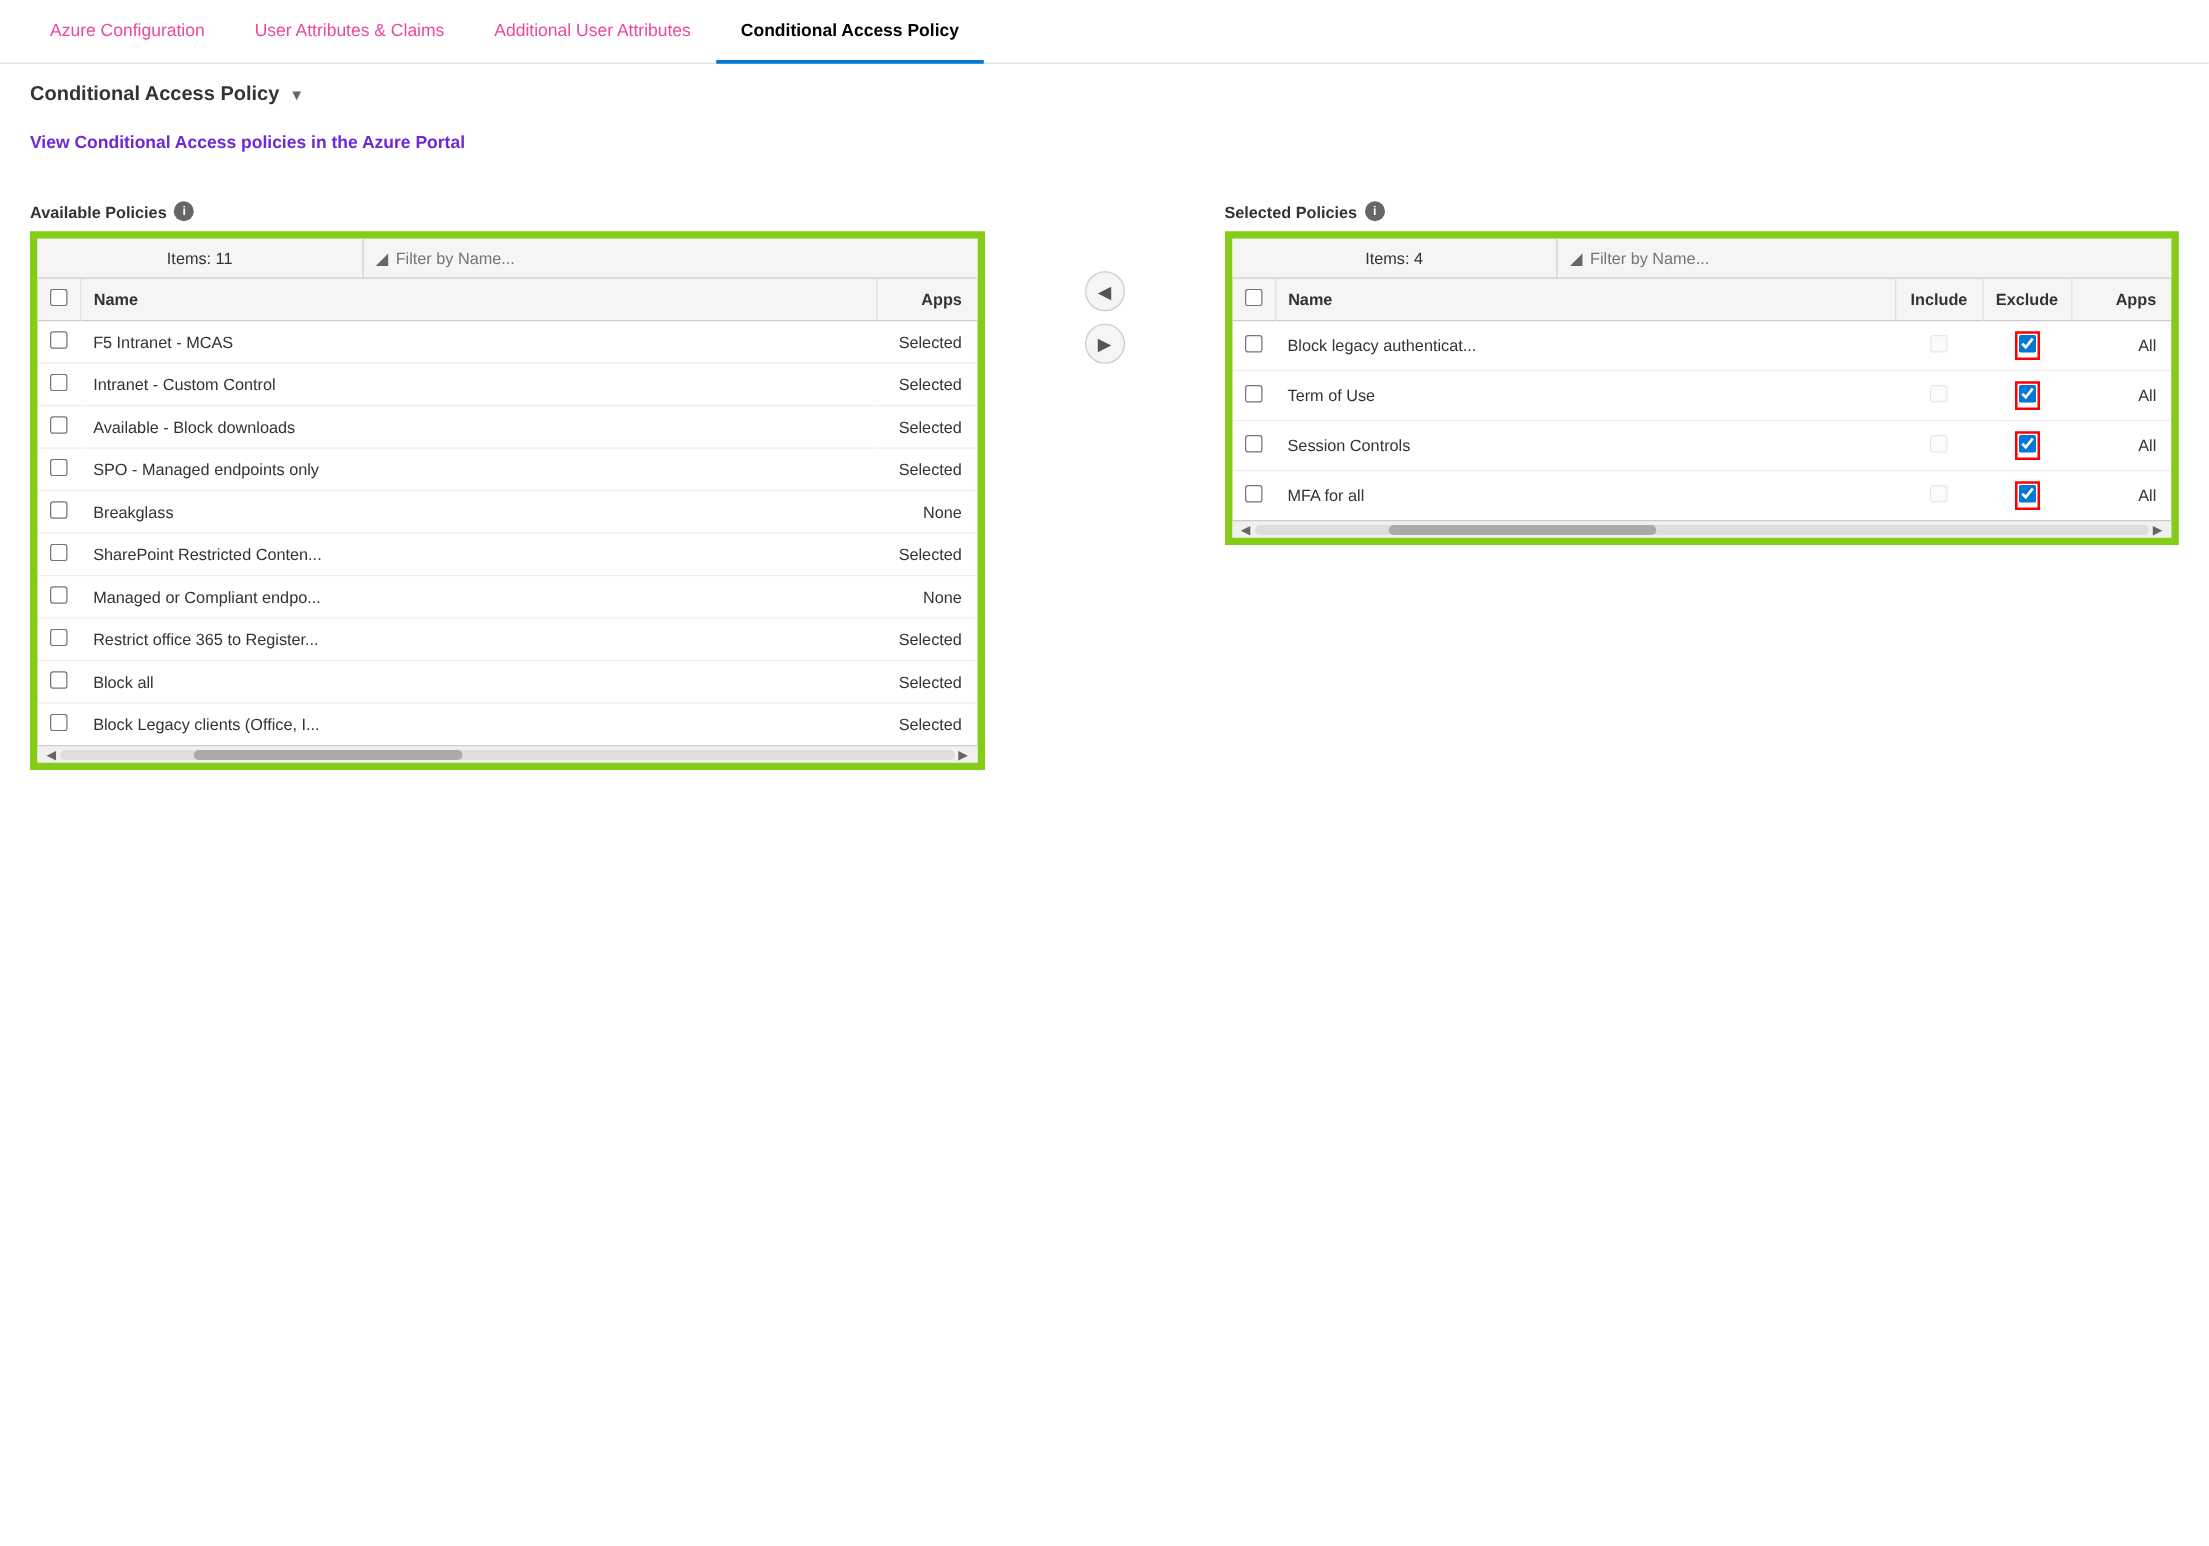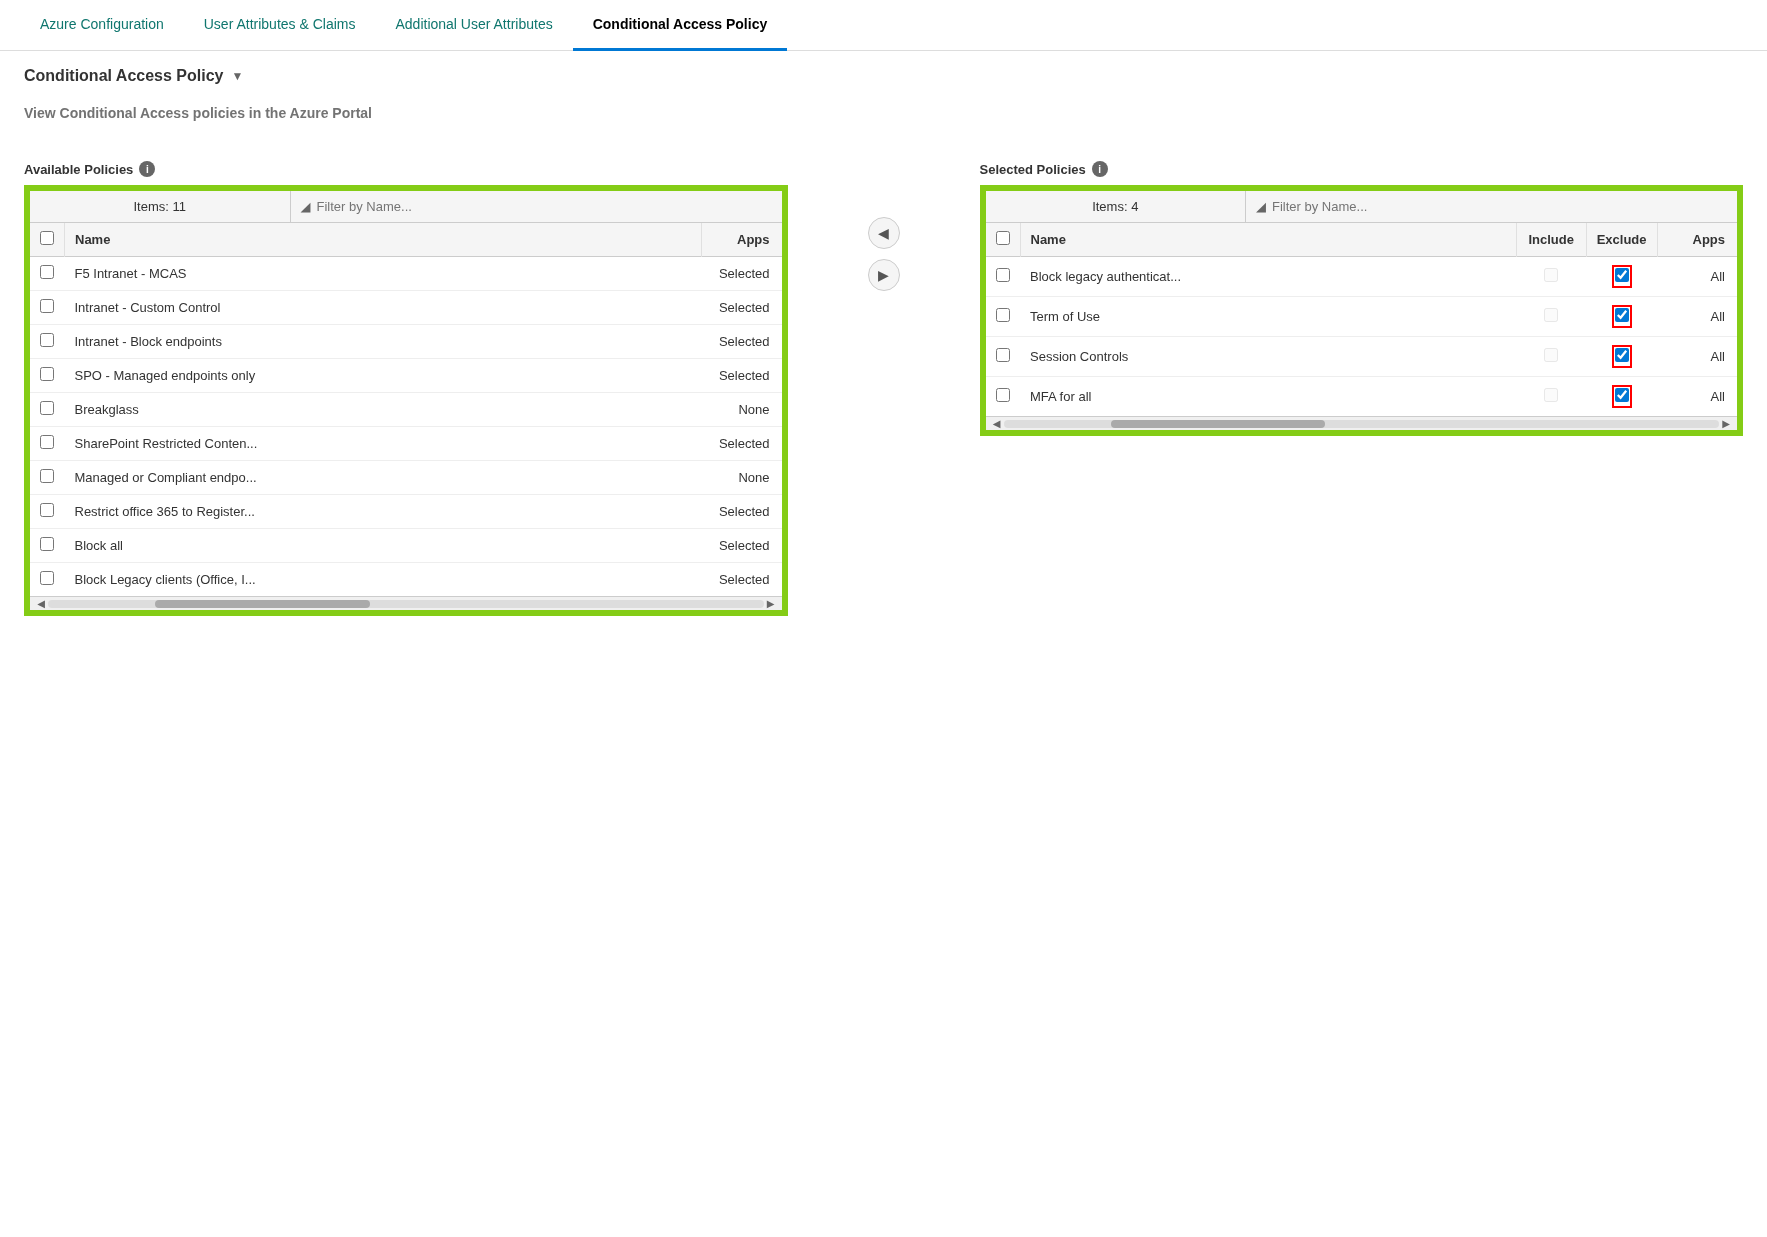--- a/index.html
+++ b/index.html
@@ -8,21 +8,21 @@
     .top-nav {
       display: flex;
       align-items: center;
       border-bottom: 1px solid #ddd;
       padding: 0 20px;
       background: #fff;
     }
     .top-nav-item {
       padding: 16px 20px;
       cursor: pointer;
-      color: #0f766e;
+      color: #ec4899;
       font-size: 14px;
       font-weight: 400;
       text-decoration: none;
       white-space: nowrap;
       border-bottom: 3px solid transparent;
       margin-bottom: -1px;
     }
     .top-nav-item.active {
       color: #000;
       font-weight: 600;
@@ -41,21 +41,21 @@
       font-weight: 600;
       margin-bottom: 20px;
       color: #333;
     }
     .dropdown-arrow {
       font-size: 12px;
       color: #666;
     }
 
     .azure-link {
-      color: #737373;
+      color: #6d28d9;
       font-size: 14px;
       font-weight: 600;
       cursor: pointer;
       text-decoration: none;
       margin-bottom: 20px;
       display: inline-block;
     }
 
     .panels-container {
       display: flex;
@@ -345,21 +345,21 @@
       <td class="checkbox-col">
         <input type="checkbox" class="checkbox-input" style="">
       </td>
       <td class="name-col">Intranet - Custom Control</td>
       <td class="apps-col">Selected</td>
     </tr>
                 <tr>
       <td class="checkbox-col">
         <input type="checkbox" class="checkbox-input" style="">
       </td>
-      <td class="name-col">Intranet - Block endpoints</td>
+      <td class="name-col">Available - Block downloads</td>
       <td class="apps-col">Selected</td>
     </tr>
                 <tr>
       <td class="checkbox-col">
         <input type="checkbox" class="checkbox-input" style="">
       </td>
       <td class="name-col">SPO - Managed endpoints only</td>
       <td class="apps-col">Selected</td>
     </tr>
                 <tr>

